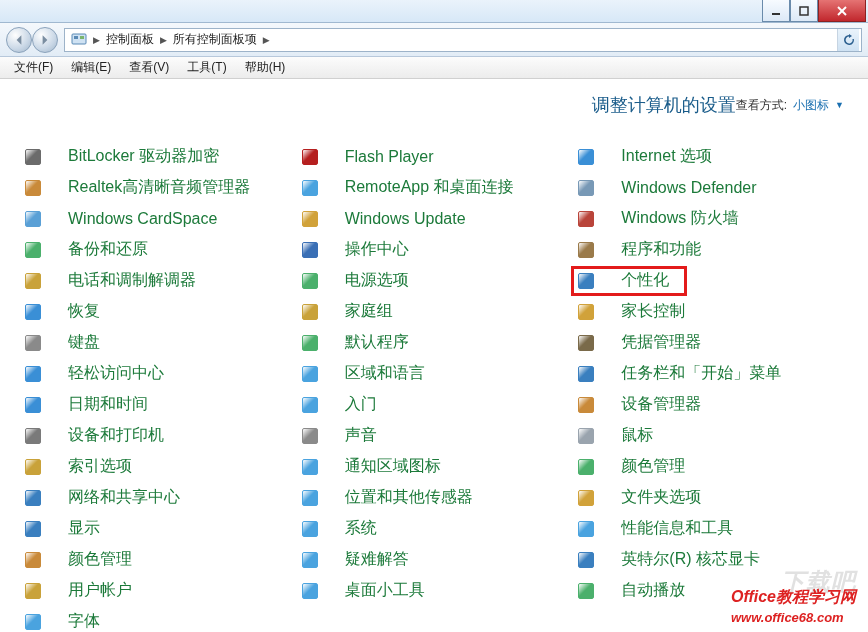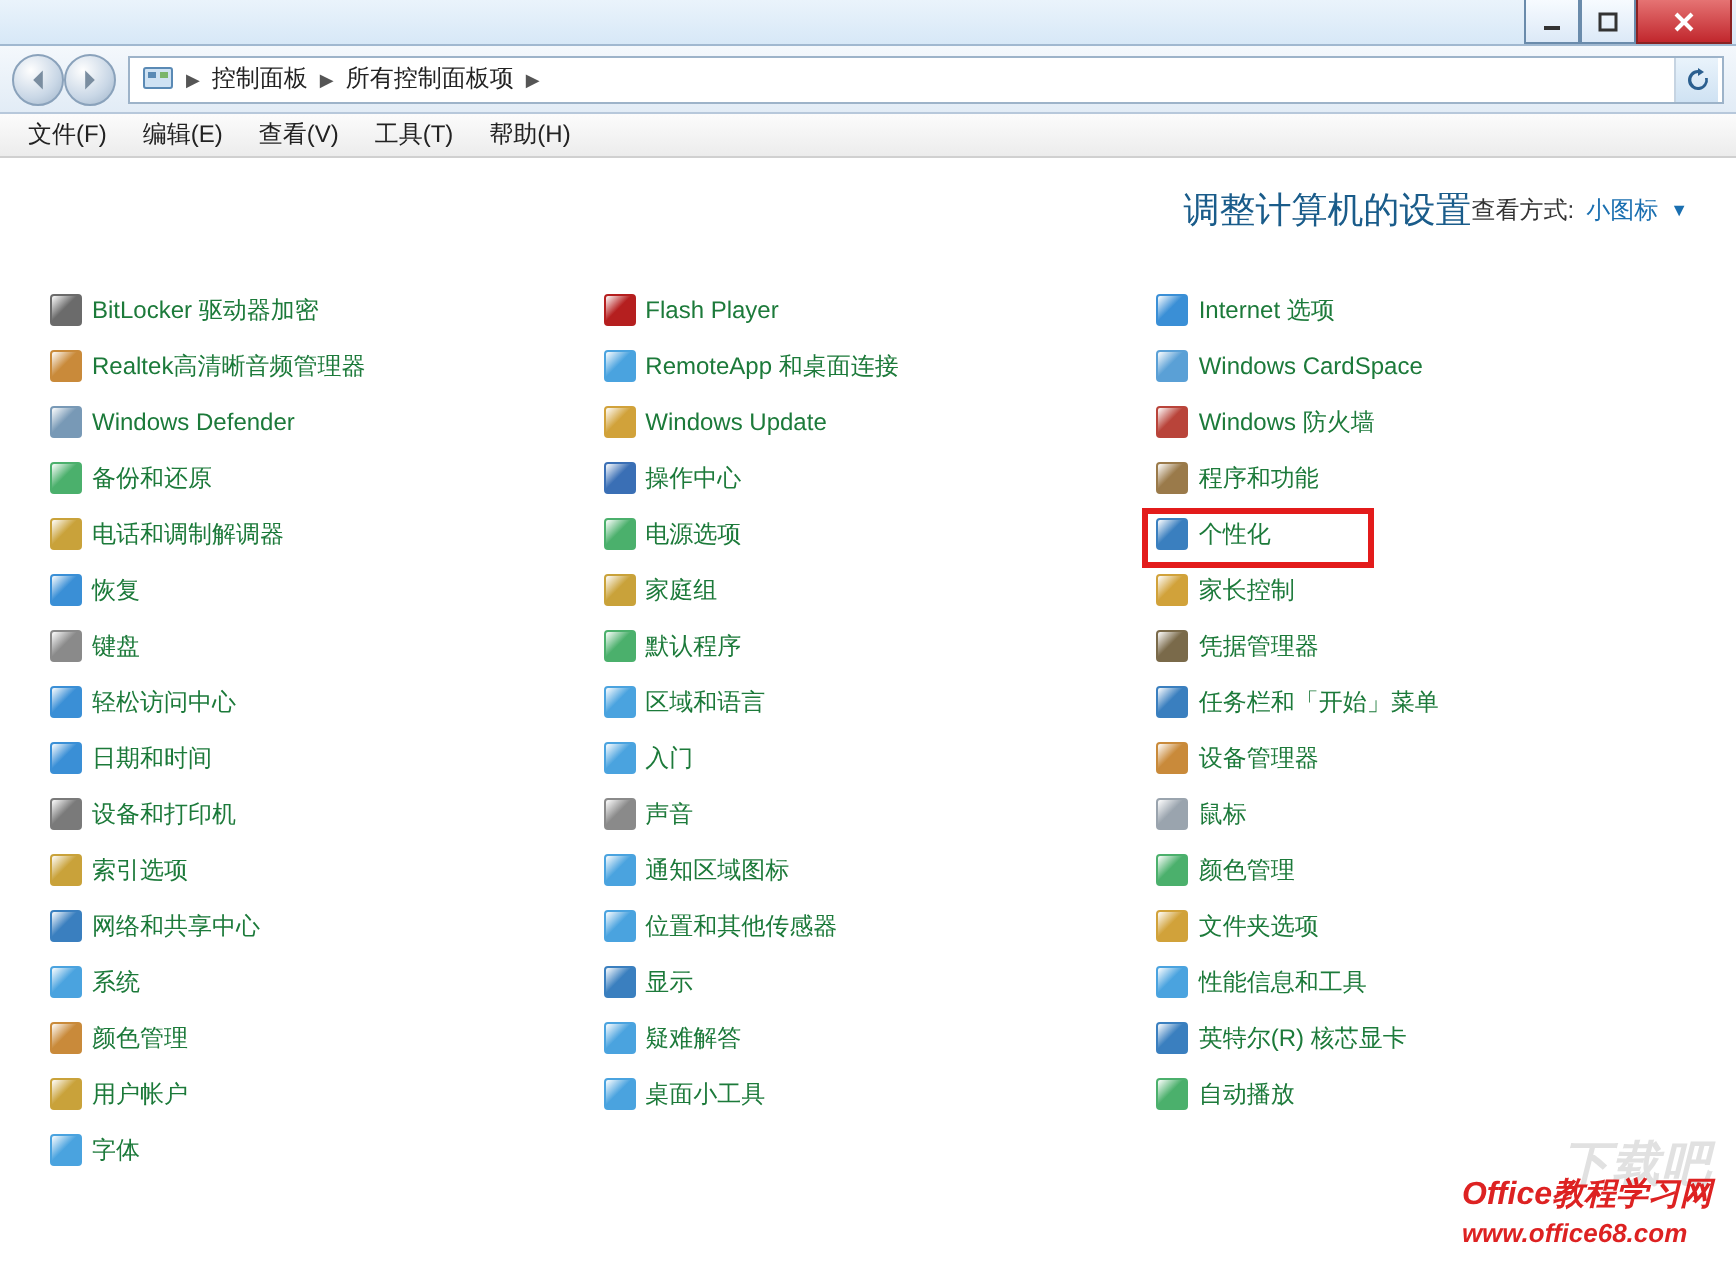--- a/index.html
+++ b/index.html
@@ -31,21 +31,21 @@
 
 
 .content { padding: 14px 24px 10px 24px; height: calc(100% - 23px - 34px - 22px); overflow: auto; position: relative; }
 .heading-row { display: flex; justify-content: flex-end; align-items: center; margin-bottom: 28px; }
 .heading { color: #1a5c8a; font-size: 18px; font-weight: 400; }
 .viewby { font-size: 12px; color: #333; display: flex; align-items: center; gap: 6px; }
 .viewby .link { color: #1a6fb0; }
 .viewby .arrow { font-size: 9px; color: #1a6fb0; }
 
 .grid { display: grid; grid-template-columns: repeat(3, 1fr); column-gap: 10px; row-gap: 8px; }
-.item { display: flex; align-items: center; gap: 4px; font-size: 12px; color: #1c7a3a; cursor: default; padding: 1px 0; position: relative; }
+.item { display: flex; align-items: center; gap: 26px; font-size: 16px; color: #1c7a3a; cursor: default; padding: 1px 0; position: relative; }
 .item .icon { width: 18px; height: 18px; flex-shrink: 0; display: flex; align-items: center; justify-content: center; }
 .item.highlighted::after { content: ""; position: absolute; left: -6px; top: -3px; width: 110px; height: 24px; border: 3px solid #e31b1b; pointer-events: none; }
 
 
 .ico { width: 16px; height: 16px; border-radius: 2px; }
 
 .watermark1 { position: absolute; right: 12px; bottom: 34px; font-size: 24px; color: rgba(120,120,120,0.22); font-style: italic; font-weight: bold; letter-spacing: 1px; }
 .watermark2 { position: absolute; right: 12px; bottom: 6px; font-size: 16px; color: #d22; font-style: italic; font-weight: bold; }
 .watermark2 .sub { font-size: 13px; color: #d22; }
 </style>
@@ -150,32 +150,32 @@
         <span>Realtek高清晰音频管理器</span>
       </div>
       <div class="item">
         <span class="icon">
           <span class="ico" style="background: linear-gradient(135deg, rgb(255, 255, 255) 0%, rgb(74, 163, 223) 45%, rgb(74, 163, 223) 100%); border: 1px solid rgb(74, 163, 223);"></span>
         </span>
         <span>RemoteApp 和桌面连接</span>
       </div>
       <div class="item">
         <span class="icon">
+          <span class="ico" style="background: linear-gradient(135deg, rgb(255, 255, 255) 0%, rgb(120, 153, 182) 45%, rgb(120, 153, 182) 100%); border: 1px solid rgb(120, 153, 182);"></span>
+        </span>
+        <span>Windows Defender</span>
+      </div>
+      <div class="item">
+        <span class="icon">
           <span class="ico" style="background: linear-gradient(135deg, rgb(255, 255, 255) 0%, rgb(90, 160, 214) 45%, rgb(90, 160, 214) 100%); border: 1px solid rgb(90, 160, 214);"></span>
         </span>
         <span>Windows CardSpace</span>
       </div>
       <div class="item">
         <span class="icon">
-          <span class="ico" style="background: linear-gradient(135deg, rgb(255, 255, 255) 0%, rgb(120, 153, 182) 45%, rgb(120, 153, 182) 100%); border: 1px solid rgb(120, 153, 182);"></span>
-        </span>
-        <span>Windows Defender</span>
-      </div>
-      <div class="item">
-        <span class="icon">
           <span class="ico" style="background: linear-gradient(135deg, rgb(255, 255, 255) 0%, rgb(209, 162, 58) 45%, rgb(209, 162, 58) 100%); border: 1px solid rgb(209, 162, 58);"></span>
         </span>
         <span>Windows Update</span>
       </div>
       <div class="item">
         <span class="icon">
           <span class="ico" style="background: linear-gradient(135deg, rgb(255, 255, 255) 0%, rgb(185, 68, 58) 45%, rgb(185, 68, 58) 100%); border: 1px solid rgb(185, 68, 58);"></span>
         </span>
         <span>Windows 防火墙</span>
       </div>
@@ -336,29 +336,29 @@
         <span>位置和其他传感器</span>
       </div>
       <div class="item">
         <span class="icon">
           <span class="ico" style="background: linear-gradient(135deg, rgb(255, 255, 255) 0%, rgb(209, 162, 58) 45%, rgb(209, 162, 58) 100%); border: 1px solid rgb(209, 162, 58);"></span>
         </span>
         <span>文件夹选项</span>
       </div>
       <div class="item">
         <span class="icon">
+          <span class="ico" style="background: linear-gradient(135deg, rgb(255, 255, 255) 0%, rgb(58, 127, 191) 45%, rgb(58, 127, 191) 100%); border: 1px solid rgb(58, 127, 191);"></span>
+        </span>
+        <span>显示</span>
+      </div>
+      <div class="item">
+        <span class="icon">
           <span class="ico" style="background: linear-gradient(135deg, rgb(255, 255, 255) 0%, rgb(74, 163, 223) 45%, rgb(74, 163, 223) 100%); border: 1px solid rgb(74, 163, 223);"></span>
         </span>
         <span>系统</span>
-      </div>
-      <div class="item">
-        <span class="icon">
-          <span class="ico" style="background: linear-gradient(135deg, rgb(255, 255, 255) 0%, rgb(58, 127, 191) 45%, rgb(58, 127, 191) 100%); border: 1px solid rgb(58, 127, 191);"></span>
-        </span>
-        <span>显示</span>
       </div>
       <div class="item">
         <span class="icon">
           <span class="ico" style="background: linear-gradient(135deg, rgb(255, 255, 255) 0%, rgb(74, 163, 223) 45%, rgb(74, 163, 223) 100%); border: 1px solid rgb(74, 163, 223);"></span>
         </span>
         <span>性能信息和工具</span>
       </div>
       <div class="item">
         <span class="icon">
           <span class="ico" style="background: linear-gradient(135deg, rgb(255, 255, 255) 0%, rgb(201, 138, 58) 45%, rgb(201, 138, 58) 100%); border: 1px solid rgb(201, 138, 58);"></span>

